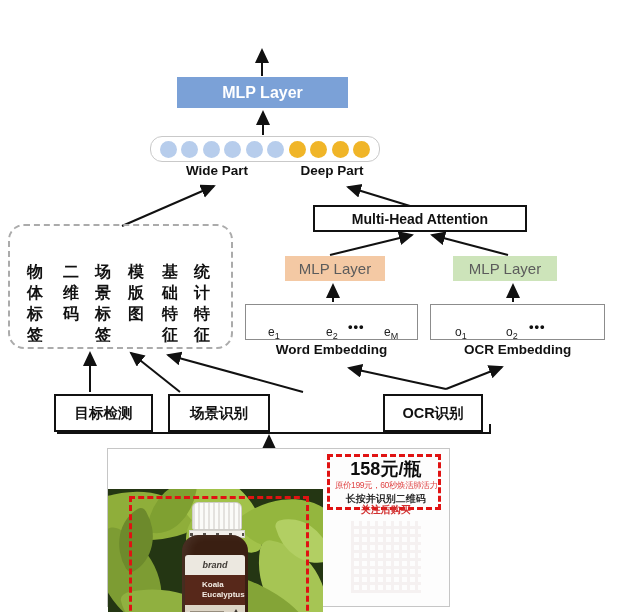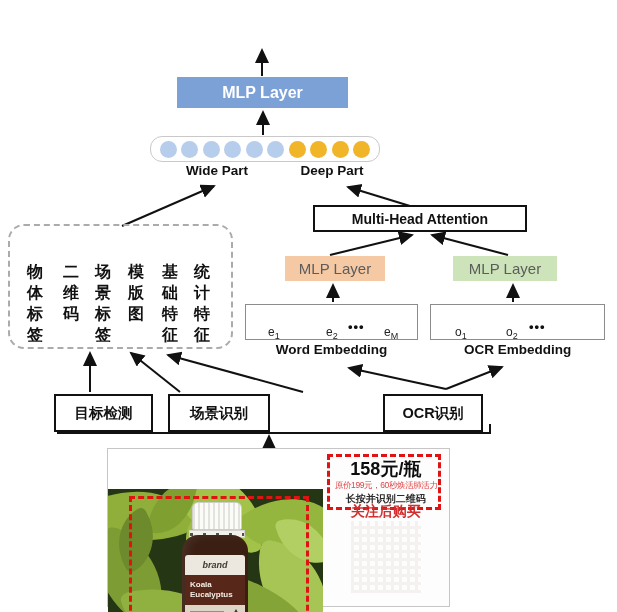--- a/index.html
+++ b/index.html
@@ -65,34 +65,34 @@
   .cap{position:absolute;left:84px;top:13px;width:50px;height:28px;border-radius:6px 6px 2px 2px;
        background:repeating-linear-gradient(90deg,#e4e2de 0 2px,#fbfbf8 2px 5px);border:1px solid #cfcdc8;box-sizing:border-box;}
   .cap-band{position:absolute;left:81px;top:41px;width:56px;height:8px;background:#f2f0eb;
             border:1px solid #d4d2cc;box-sizing:border-box;
             background-image:repeating-linear-gradient(90deg,#55504a 0 3px,transparent 3px 13px);background-size:100% 3px;
             background-position:0 center;background-repeat:no-repeat;}
   .plabel{position:absolute;left:77px;top:66px;width:60px;height:76px;border-radius:3px;overflow:hidden;}
   .plabel .top{height:20px;background:#ece8e0;display:flex;align-items:center;justify-content:center;
                font-size:9px;font-weight:bold;font-style:italic;color:#3f3a35;}
   .plabel .mid{height:30px;background:#57281a;color:#f4ede4;font-size:8px;font-weight:bold;
-               display:flex;flex-direction:column;justify-content:center;padding-left:5px;line-height:10px;}
+               display:flex;flex-direction:column;justify-content:center;padding-left:17px;line-height:10px;}
   .plabel .bot{position:relative;height:26px;background:#ddd5c6;}
   .fake-line{position:absolute;left:5px;height:2px;background:#978e7e;}
   .warn-tri{position:absolute;right:4px;top:4px;width:0;height:0;border-left:5px solid transparent;
             border-right:5px solid transparent;border-bottom:9px solid #3c352f;}
   .red-dash-photo{position:absolute;left:21px;top:7px;width:180px;height:142px;
                   border:3px dashed #e01212;box-sizing:border-box;}
   .panel{position:relative;width:127px;height:100%;background:#fdfdfd;overflow:hidden;}
   .red-dash-panel{position:absolute;left:4px;top:5px;width:114px;height:56px;border:3px dashed #e01212;box-sizing:border-box;}
   .price{position:absolute;left:0;top:8px;width:100%;text-align:center;font-size:18px;font-weight:bold;color:#0d0d0d;}
   .promo{position:absolute;left:2px;top:31px;width:123px;text-align:center;font-size:8.5px;color:#e04545;
          white-space:nowrap;letter-spacing:-.4px;}
   .scan{position:absolute;left:0;top:43px;width:100%;text-align:center;font-size:10px;font-weight:bold;color:#2b2b2b;}
-  .follow{position:absolute;left:0;top:54px;width:100%;text-align:center;font-size:14px;font-weight:bold;color:#d23030;}
+  .follow{position:absolute;left:0;top:54px;width:100%;text-align:center;font-size:10px;font-weight:bold;color:#d23030;}
   .faint-qr{position:absolute;left:28px;top:72px;width:70px;height:72px;opacity:.14;
             background-image:repeating-linear-gradient(0deg,#caa 0 3px,transparent 3px 8px),
                              repeating-linear-gradient(90deg,#caa 0 3px,transparent 3px 8px);}
 </style>
 </head>
 <body>
 
 <div id="canvas">
 
   

